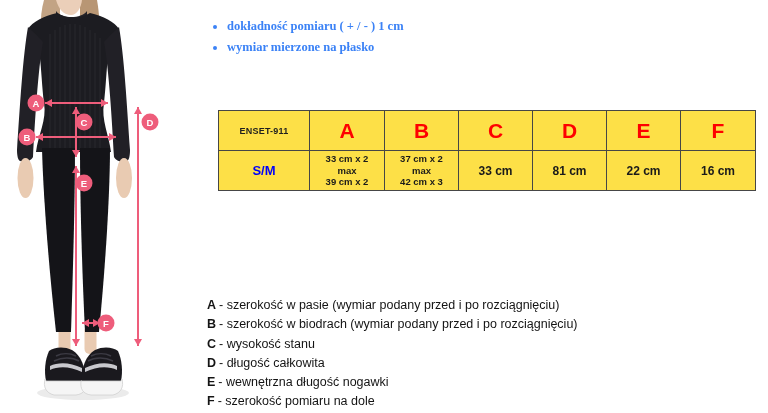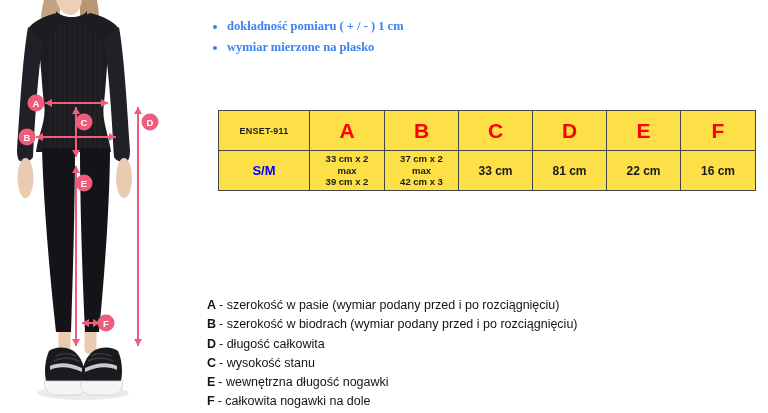--- a/index.html
+++ b/index.html
@@ -212,19 +212,19 @@
         <td class="cell-val">81 cm</td>
         <td class="cell-val">22 cm</td>
         <td class="cell-val">16 cm</td>
       </tr>
     </tbody>
   </table>
 
   <div class="legend">
     <div class="legend-line"><span class="legend-letter">A</span><span class="legend-text">- szerokość w pasie (wymiar podany przed i po rozciągnięciu)</span></div>
     <div class="legend-line"><span class="legend-letter">B</span><span class="legend-text">- szerokość w biodrach (wymiar podany przed i po rozciągnięciu)</span></div>
+    <div class="legend-line"><span class="legend-letter">C</span><span class="legend-text">- wysokość stanu</span></div>
     <div class="legend-line"><span class="legend-letter">D</span><span class="legend-text">- długość całkowita</span></div>
-    <div class="legend-line"><span class="legend-letter">C</span><span class="legend-text">- wysokość stanu</span></div>
     <div class="legend-line"><span class="legend-letter">E</span><span class="legend-text">- wewnętrzna długość nogawki</span></div>
-    <div class="legend-line"><span class="legend-letter">F</span><span class="legend-text">- całkowita nogawki na dole</span></div>
+    <div class="legend-line"><span class="legend-letter">F</span><span class="legend-text">- szerokość pomiaru na dole</span></div>
   </div>
 
 </div>
 
 </body></html>

